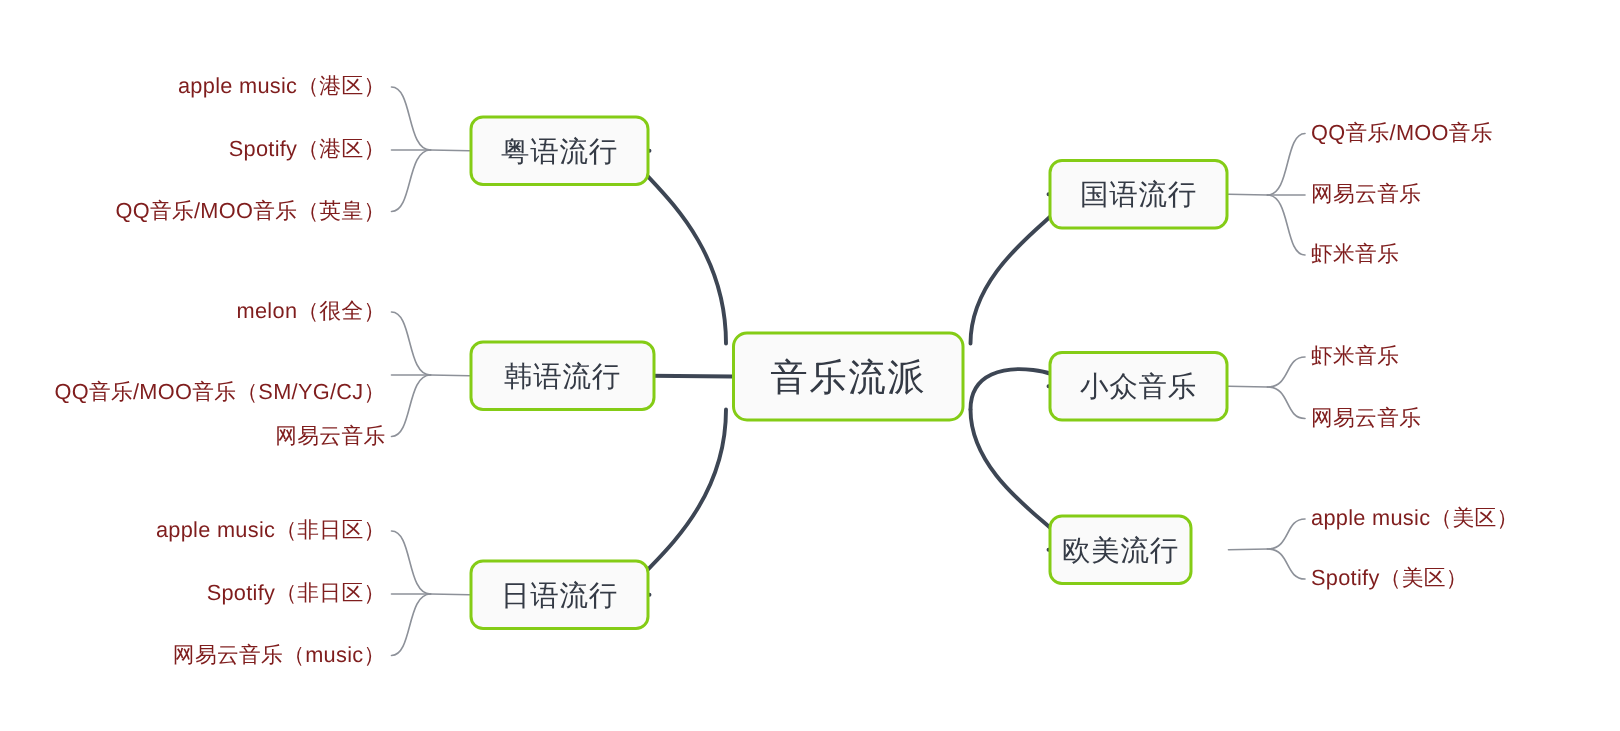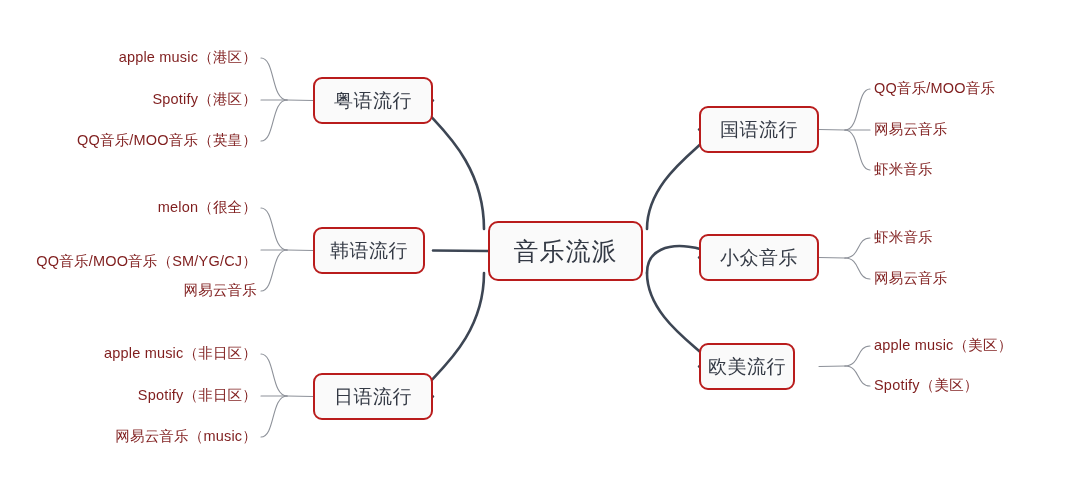--- a/index.html
+++ b/index.html
@@ -20,21 +20,21 @@
     position: absolute;
     left: 0;
     top: 0;
     width: 1080px;
     height: 487px;
   }
   .node {
     position: absolute;
     box-sizing: border-box;
     background: #fafafa;
-    border: 2px solid #b91c1c;
+    border: 2px solid #84cc16;
     border-radius: 9px;
     display: flex;
     align-items: center;
     justify-content: center;
     color: #343a45;
     letter-spacing: 0.5px;
     white-space: nowrap;
     z-index: 3;
   }
   .node.root {
@@ -94,21 +94,21 @@
   <div id="nodes">
       <div class="node root" style="left: 488px; top: 221px; width: 155px; height: 60px;">
         <span>音乐流派</span>
       </div>
       <div class="node branch" style="left: 313px; top: 77px; width: 120px; height: 47px;">
         <span>粤语流行</span>
       </div>
       <div class="leaf left" style="top: 48px; right: 823px;">apple music（港区）</div>
       <div class="leaf left" style="top: 90px; right: 823px;">Spotify（港区）</div>
       <div class="leaf left" style="top: 131px; right: 823px;">QQ音乐/MOO音乐（英皇）</div>
-      <div class="node branch" style="left: 313px; top: 227px; width: 112px; height: 47px;">
+      <div class="node branch" style="left: 313px; top: 227px; width: 124px; height: 47px;">
         <span>韩语流行</span>
       </div>
       <div class="leaf left" style="top: 198px; right: 823px;">melon（很全）</div>
       <div class="leaf left" style="top: 240px; right: 823px; margin-top: 12px;">QQ音乐/MOO音乐（SM/YG/CJ）</div>
       <div class="leaf left" style="top: 281px; right: 823px;">网易云音乐</div>
       <div class="node branch" style="left: 313px; top: 373px; width: 120px; height: 47px;">
         <span>日语流行</span>
       </div>
       <div class="leaf left" style="top: 344px; right: 823px;">apple music（非日区）</div>
       <div class="leaf left" style="top: 386px; right: 823px;">Spotify（非日区）</div>

